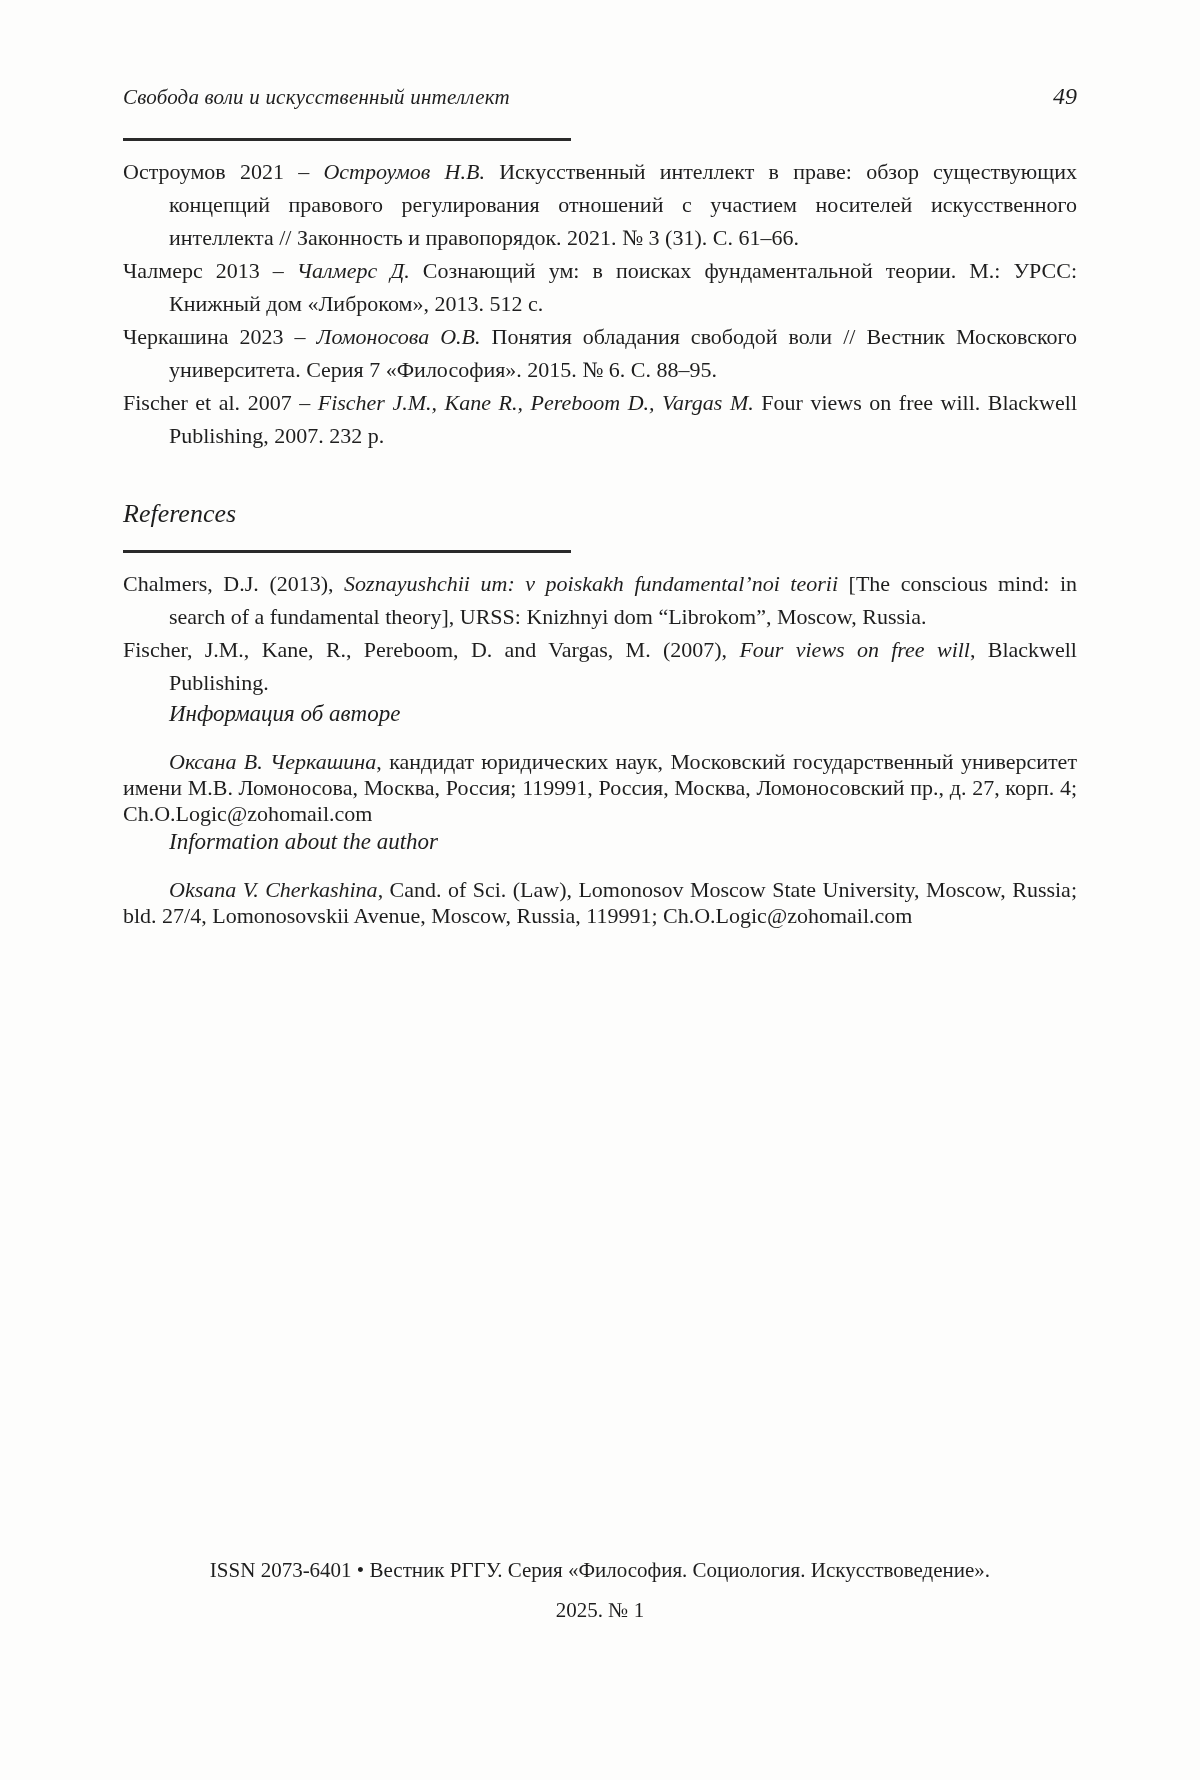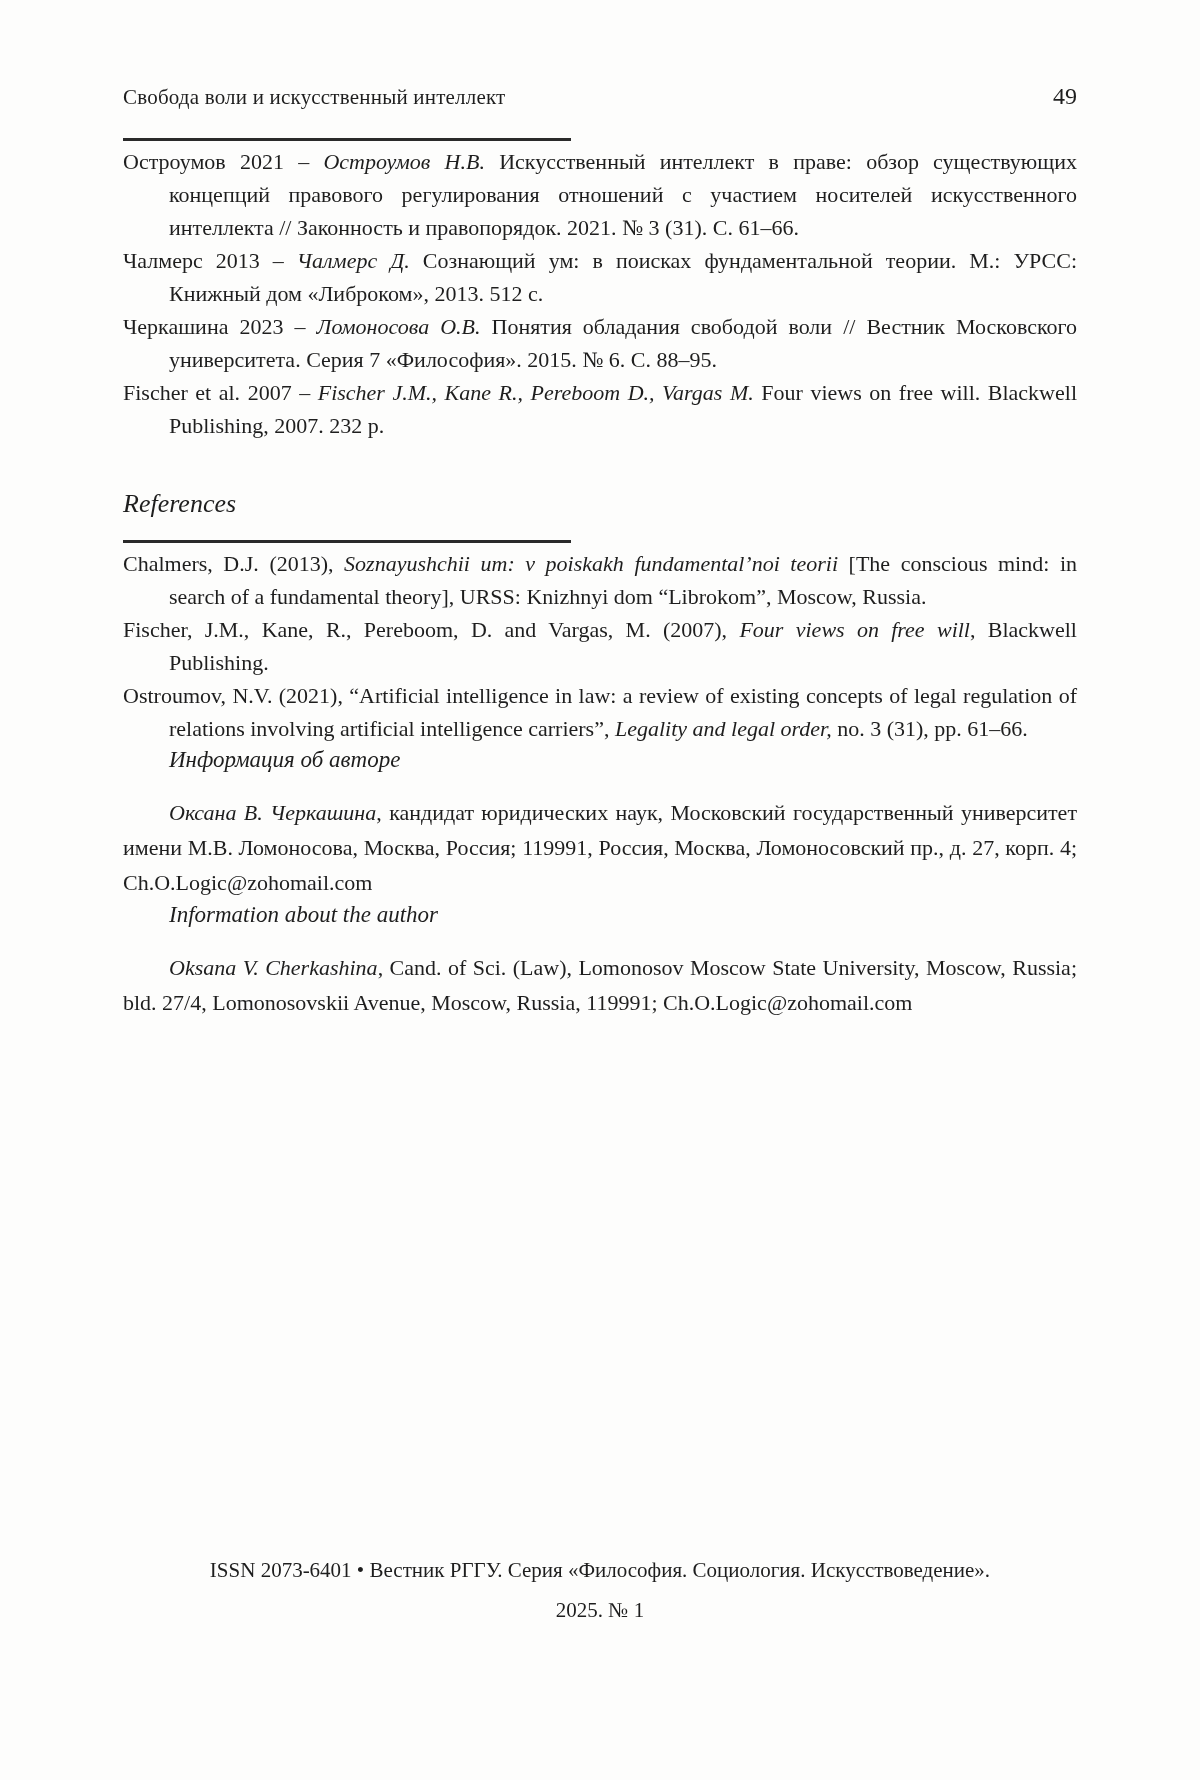--- a/index.html
+++ b/index.html
@@ -13,41 +13,42 @@
     padding: 83px 123px 0 123px;
     font-family: "Liberation Serif", "DejaVu Serif", serif;
     color: #1e1e1e;
     overflow: hidden;
   }
   .running-head {
     display: flex;
     justify-content: space-between;
     align-items: baseline;
     margin-bottom: 26px;
+    font-style: italic;
   }
   .running-head .rh-title { font-size: 21px; letter-spacing: 0.2px; }
   .running-head .rh-page  { font-size: 24px; }
 
   h2.section-heading {
     font-size: 26px;
     font-style: italic;
     font-weight: normal;
     margin: 0 0 0 0;
     padding: 0;
     line-height: 32px;
   }
   .heading-rule {
     width: 448px;
     height: 0;
     border: none;
     border-top: 3px solid #2a2a2a;
     margin: 20px 0 0 0;
   }
 
-  .ref-list { margin-top: 4px; }
+  .ref-list { margin-top: 14px; }
   .ref-entry {
     margin: 0;
     font-size: 22px;
     line-height: 33px;
     text-align: justify;
     padding-left: 46px;
     text-indent: -46px;
   }
   .it { font-style: italic; }
 
@@ -59,21 +60,21 @@
     font-style: italic;
     font-weight: normal;
     margin: 0 0 0 46px;
     line-height: 30px;
   }
   .author-heading-ru { margin-top: 104px; }
   .author-heading-en { margin-top: 52px; }
   p.author-para {
     margin: 20px 0 0 0;
     font-size: 22px;
-    line-height: 35px;
+    line-height: 26px;
     text-align: justify;
     text-indent: 46px;
   }
 
   .footer {
     position: absolute;
     left: 123px;
     right: 123px;
     top: 1550px;
     text-align: center;
@@ -101,21 +102,20 @@
       <p class="ref-entry"><span>Fischer et al. 2007 – </span><span class="it">Fischer J.M., Kane R., Pereboom D., Vargas M.</span><span> Four views on free will. Blackwell Publishing, 2007. 232 p.</span></p>
     </div>
   </div>
 
   <div class="block-refs">
     <h2 class="section-heading">References</h2>
     <hr class="heading-rule">
     <div class="ref-list">
       <p class="ref-entry"><span>Chalmers, D.J. (2013), </span><span class="it">Soznayushchii um: v poiskakh fundamental’noi teorii</span><span> [The conscious mind: in search of a fundamental theory], URSS: Knizhnyi dom “Librokom”, Moscow, Russia.</span></p>
       <p class="ref-entry"><span>Fischer, J.M., Kane, R., Pereboom, D. and Vargas, M. (2007), </span><span class="it">Four views on free will</span><span>, Blackwell Publishing.</span></p>
-      <p class="ref-entry"><span>Ostroumov, N.V. (2021), “Artificial intelligence in law: a review of existing concepts of legal regulation of relations involving artificial intelligence carriers”, </span><span class="it">Legality and legal order,</span><span> no. 3 (31), pp. 61–66.</span></p>
     </div>
   </div>
 
   <h3 class="author-heading author-heading-ru">Информация об авторе</h3>
   <p class="author-para"><span class="it">Оксана В. Черкашина</span><span>, кандидат юридических наук, Московский государственный университет имени М.В. Ломоносова, Москва, Россия; 119991, Россия, Москва, Ломоносовский пр., д. 27, корп. 4; Ch.O.Logic@zohomail.com</span></p>
 
   <h3 class="author-heading author-heading-en">Information about the author</h3>
   <p class="author-para"><span class="it">Oksana V. Cherkashina</span><span>, Cand. of Sci. (Law), Lomonosov Moscow State University, Moscow, Russia; bld. 27/4, Lomonosovskii Avenue, Moscow, Russia, 119991; Ch.O.Logic@zohomail.com</span></p>
 
   <div class="footer">

